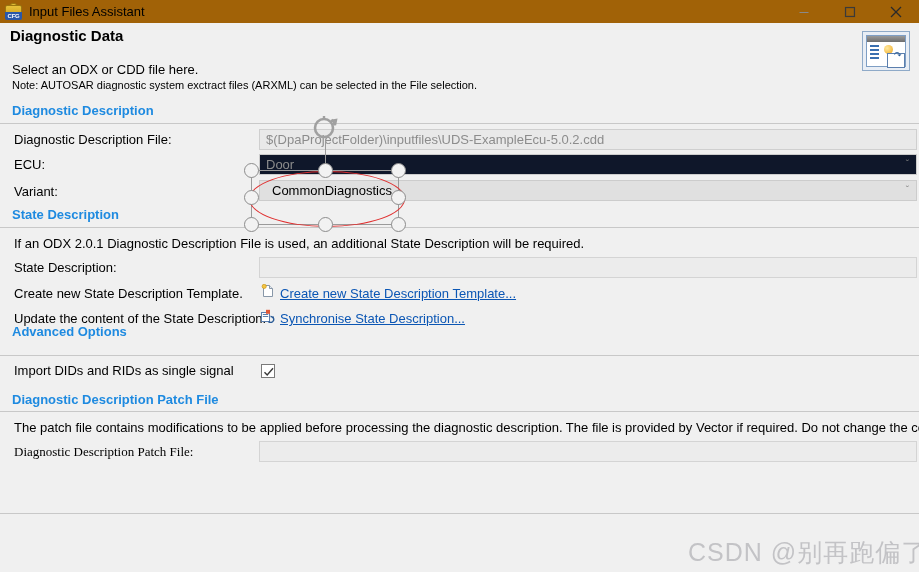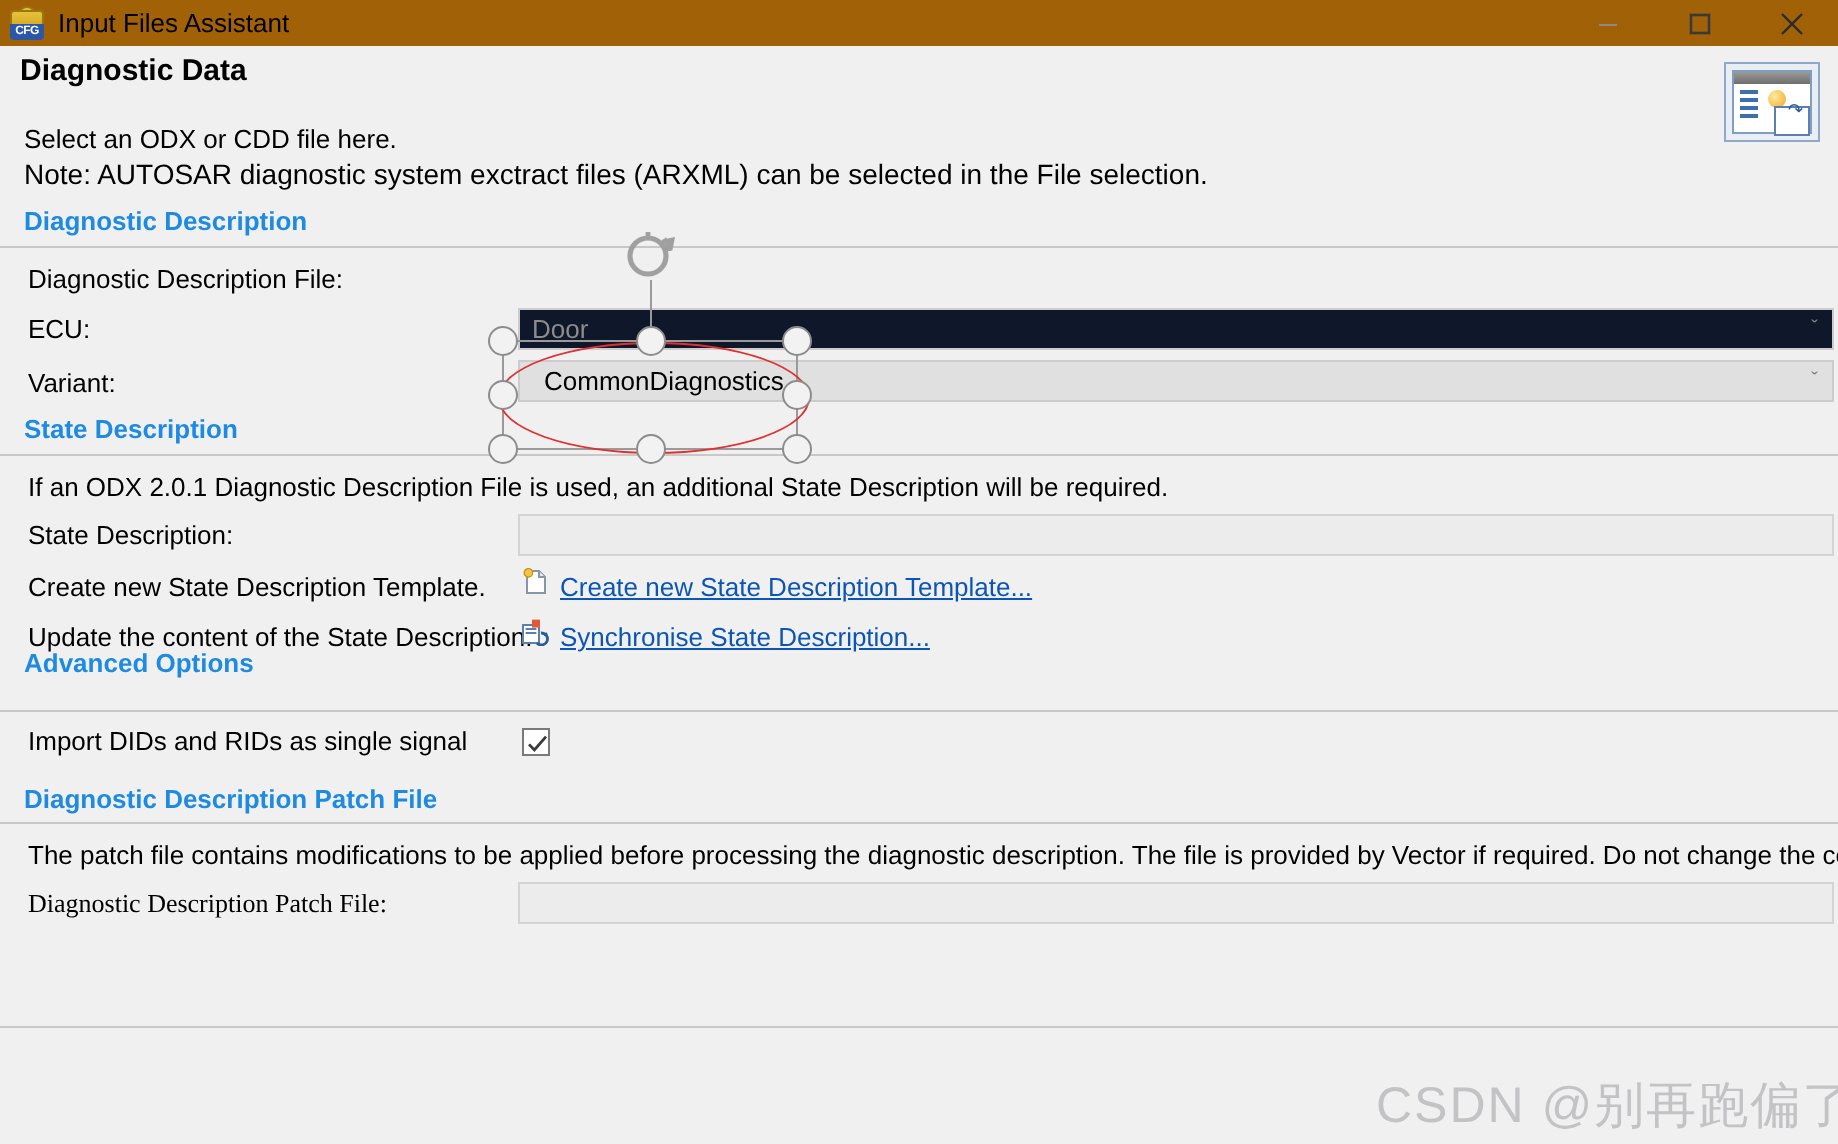--- a/index.html
+++ b/index.html
@@ -21,21 +21,21 @@
   .tb-title{position:absolute;left:29px;top:3px;font-size:13px;color:#000;line-height:17px;}
   .wbtn{position:absolute;top:0;width:46px;height:23px;cursor:default;}
   .wbtn svg{position:absolute;left:50%;top:50%;transform:translate(-50%,-50%);}
   #btn-min{right:92px;}
   #btn-max{right:46px;}
   #btn-close{right:0;}
 
   
   .page-title{position:absolute;left:10px;top:27px;font-size:15px;font-weight:bold;color:#000;}
   .desc1{position:absolute;left:12px;top:62px;font-size:13px;color:#000;}
-  .desc2{position:absolute;left:12px;top:79px;font-size:14px;color:#000;}
+  .desc2{position:absolute;left:12px;top:79px;font-size:11px;color:#000;}
   .hdr-icon{position:absolute;right:9px;top:31px;width:48px;height:40px;border:1px solid #8faac8;background:#e9eef5;box-sizing:border-box;padding:3px;}
   .hdr-icon .frame{position:relative;width:100%;height:100%;background:#fff;border:1px solid #7e9ec4;box-sizing:border-box;}
   .hdr-icon .tbar{position:absolute;left:0;top:0;right:0;height:6px;background:linear-gradient(#9a9a9a,#6e6e6e);}
   .hdr-icon .lines{position:absolute;left:3px;top:9px;width:9px;height:14px;}
   .hdr-icon .lines i{display:block;height:2px;background:#3a6fb0;margin-bottom:2px;}
   .hdr-icon .sun{position:absolute;left:17px;top:9px;width:9px;height:9px;border-radius:50%;background:radial-gradient(circle at 35% 35%,#ffe9a0,#f0a81e);}
   .hdr-icon .doc{position:absolute;left:20px;top:17px;width:16px;height:13px;background:#fff;border:1px solid #5b7fae;}
   .hdr-icon .arr{position:absolute;left:27px;top:14px;font-size:9px;color:#2a5b96;}
 
   
@@ -117,20 +117,21 @@
       <div class="arr">↷</div>
     </div>
   </div>
 
   <div class="content">
 
     <div class="seclabel" style="left:12px;top:7px;">Diagnostic Description</div>
     <div class="hr" style="left:0;top:27px;width:919px;"></div>
 
     <div class="lbl" style="left:14px;top:36px;">Diagnostic Description File:</div>
+    <div class="field" style="left:259px;top:33px;width:658px;">$(DpaProjectFolder)\inputfiles\UDS-ExampleEcu-5.0.2.cdd</div>
 
     <div class="lbl" style="left:14px;top:61px;">ECU:</div>
     <div class="combo" style="left:259px;top:58px;width:658px;">
       <span>Door</span>
       <span class="chev">ˇ</span>
     </div>
 
     <div class="lbl" style="left:14px;top:88px;">Variant:</div>
     <div class="combo active" style="left:259px;top:84px;width:658px;color:#000;padding-left:12px;">
       <span>CommonDiagnostics</span>

